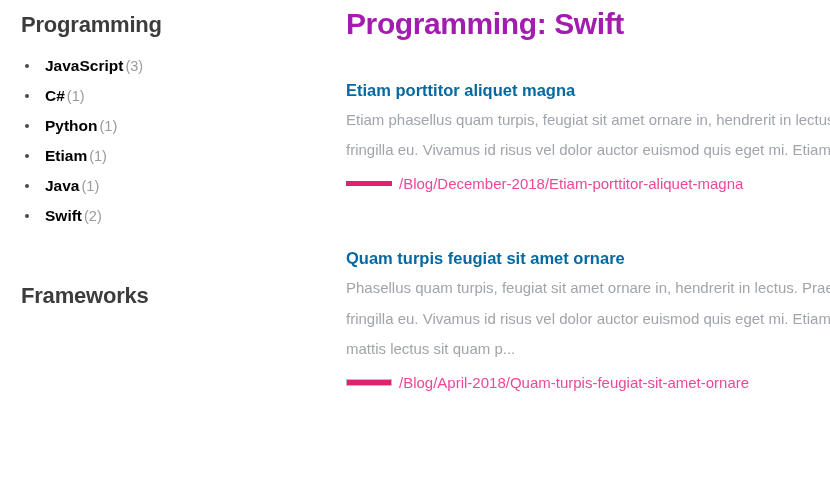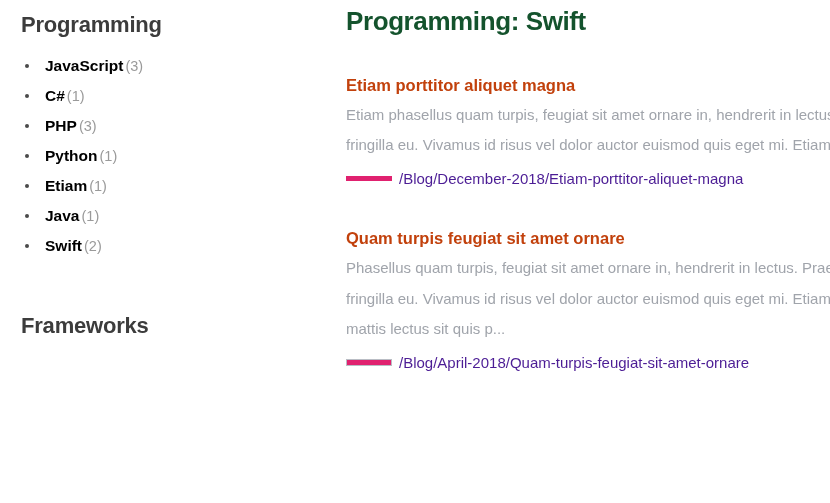--- a/index.html
+++ b/index.html
@@ -89,40 +89,40 @@
   
   .main {
     flex: 1 1 auto;
     min-width: 0;
     box-sizing: border-box;
     padding: 0 0 0 6px;
     overflow: hidden;
   }
 
   .page-title {
-    font-size: 26px;
-    font-weight: bold;
-    color: #14532d;
+    font-size: 30px;
+    font-weight: bold;
+    color: #a21caf;
     margin: 0;
     padding-top: 5px;
     letter-spacing: -0.4px;
     line-height: 1.25;
     white-space: nowrap;
   }
 
   .post {
     overflow: hidden;
   }
   .post.first { margin-top: 37px; }
-  .post.second { margin-top: 41px; }
+  .post.second { margin-top: 56px; }
 
   .post-title {
     font-size: 16.5px;
     font-weight: bold;
-    color: #c2410c;
+    color: #0369a1;
     margin: 0 0 4px 0;
     line-height: 1.3;
     white-space: nowrap;
     cursor: pointer;
     text-decoration: none;
     display: block;
   }
 
   .post-body {
     font-size: 15px;
@@ -149,43 +149,40 @@
     margin-right: 7px;
     box-sizing: border-box;
   }
   .accent-bar.bordered {
     border: 1px solid #b9bdc4;
     height: 7px;
   }
 
   .post-url {
     font-size: 15px;
-    color: #4c1d95;
+    color: #ec4899;
     text-decoration: none;
     cursor: pointer;
   }
 </style>
 </head>
 <body>
 
 <div class="page">
 
   <aside class="sidebar">
 
     <h2 class="sidebar-heading first">Programming</h2>
 
     <ul class="sidebar-list first">
       <li>
         <a class="cat-link">JavaScript</a><span class="cat-count">(3)</span>
       </li>
       <li>
         <a class="cat-link">C#</a><span class="cat-count">(1)</span>
-      </li>
-      <li>
-        <a class="cat-link">PHP</a><span class="cat-count">(3)</span>
       </li>
       <li>
         <a class="cat-link">Python</a><span class="cat-count">(1)</span>
       </li>
       <li>
         <a class="cat-link">Etiam</a><span class="cat-count">(1)</span>
       </li>
       <li>
         <a class="cat-link">Java</a><span class="cat-count">(1)</span>
       </li>
@@ -210,21 +207,21 @@
       <div class="post-link-row">
         <span class="accent-bar"></span>
         <a class="post-url">/Blog/December-2018/Etiam-porttitor-aliquet-magna</a>
       </div>
     </article>
 
     <article class="post second">
       <a class="post-title">Quam turpis feugiat sit amet ornare</a>
       <p class="post-body">Phasellus quam turpis, feugiat sit amet ornare in, hendrerit in lectus. Praesent semper mollis</p>
       <p class="post-body">fringilla eu. Vivamus id risus vel dolor auctor euismod quis eget mi. Etiam eu ligula consectetur,</p>
-      <p class="post-body">mattis lectus sit quis p...</p>
+      <p class="post-body">mattis lectus sit quam p...</p>
       <div class="post-link-row">
         <span class="accent-bar bordered"></span>
         <a class="post-url">/Blog/April-2018/Quam-turpis-feugiat-sit-amet-ornare</a>
       </div>
     </article>
 
   </main>
 
 </div>
 

